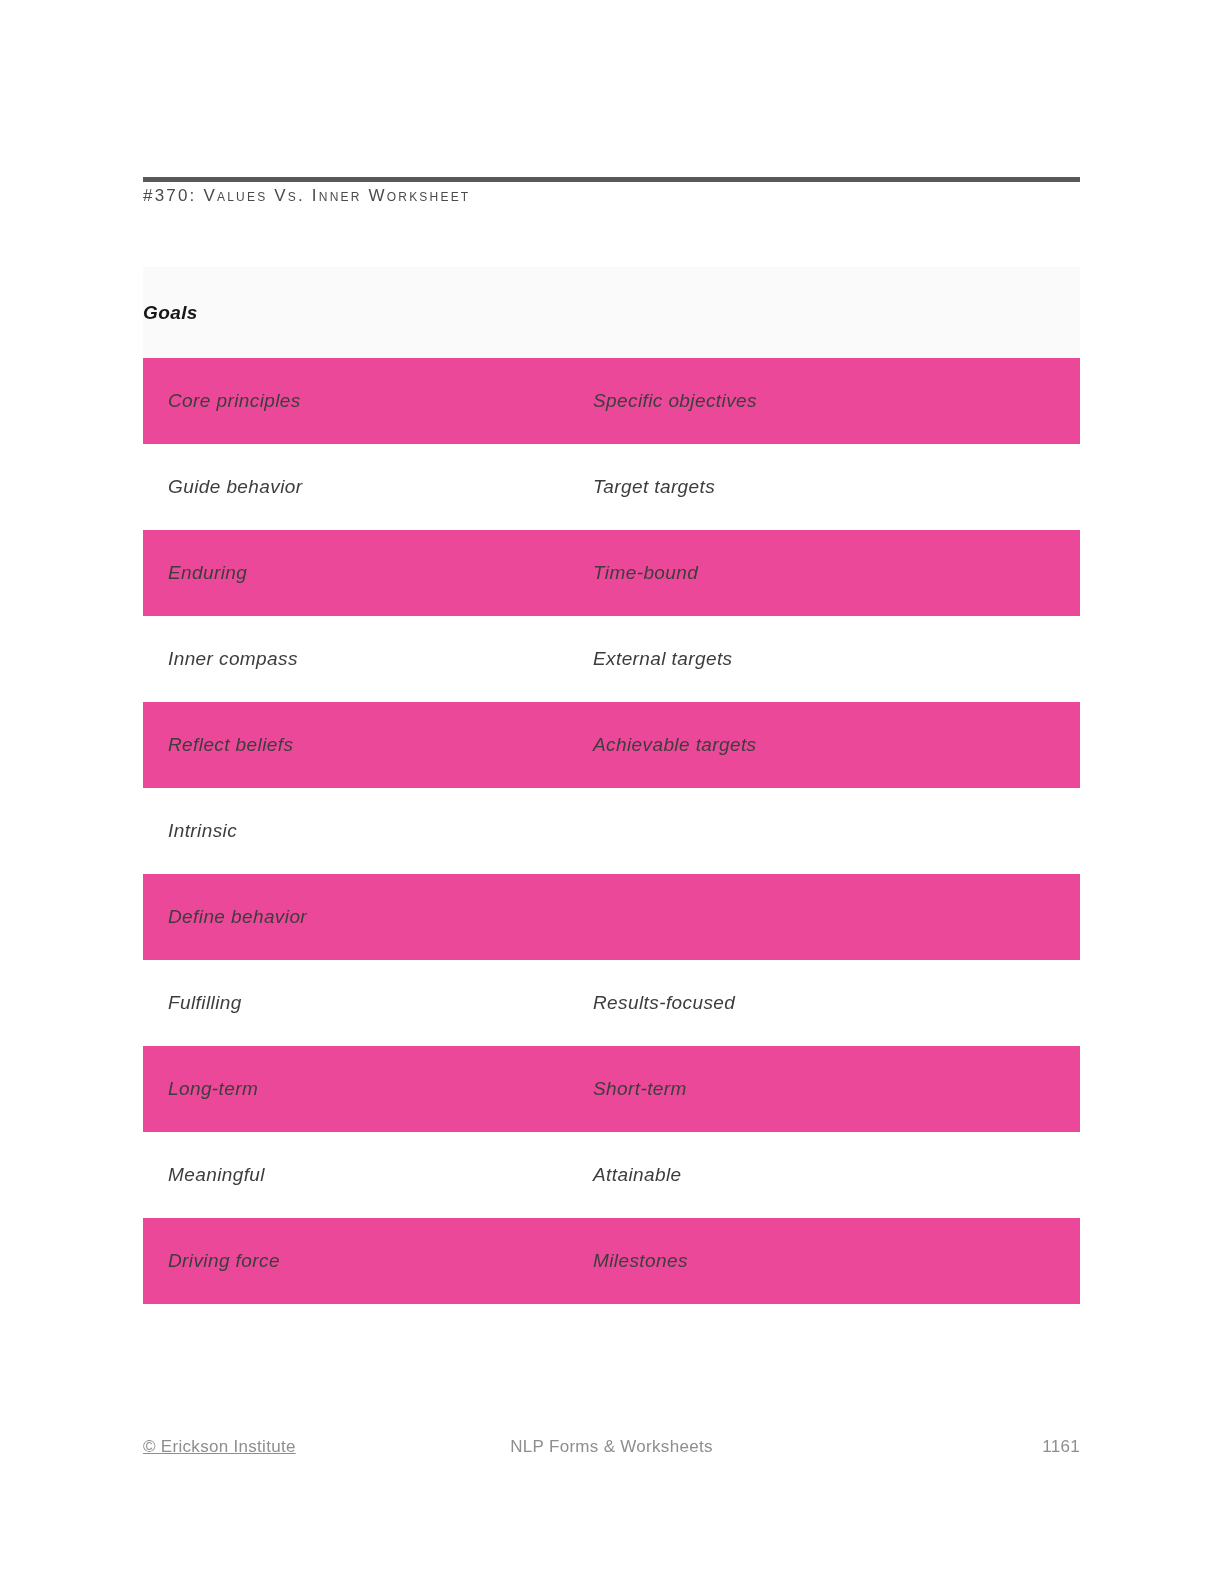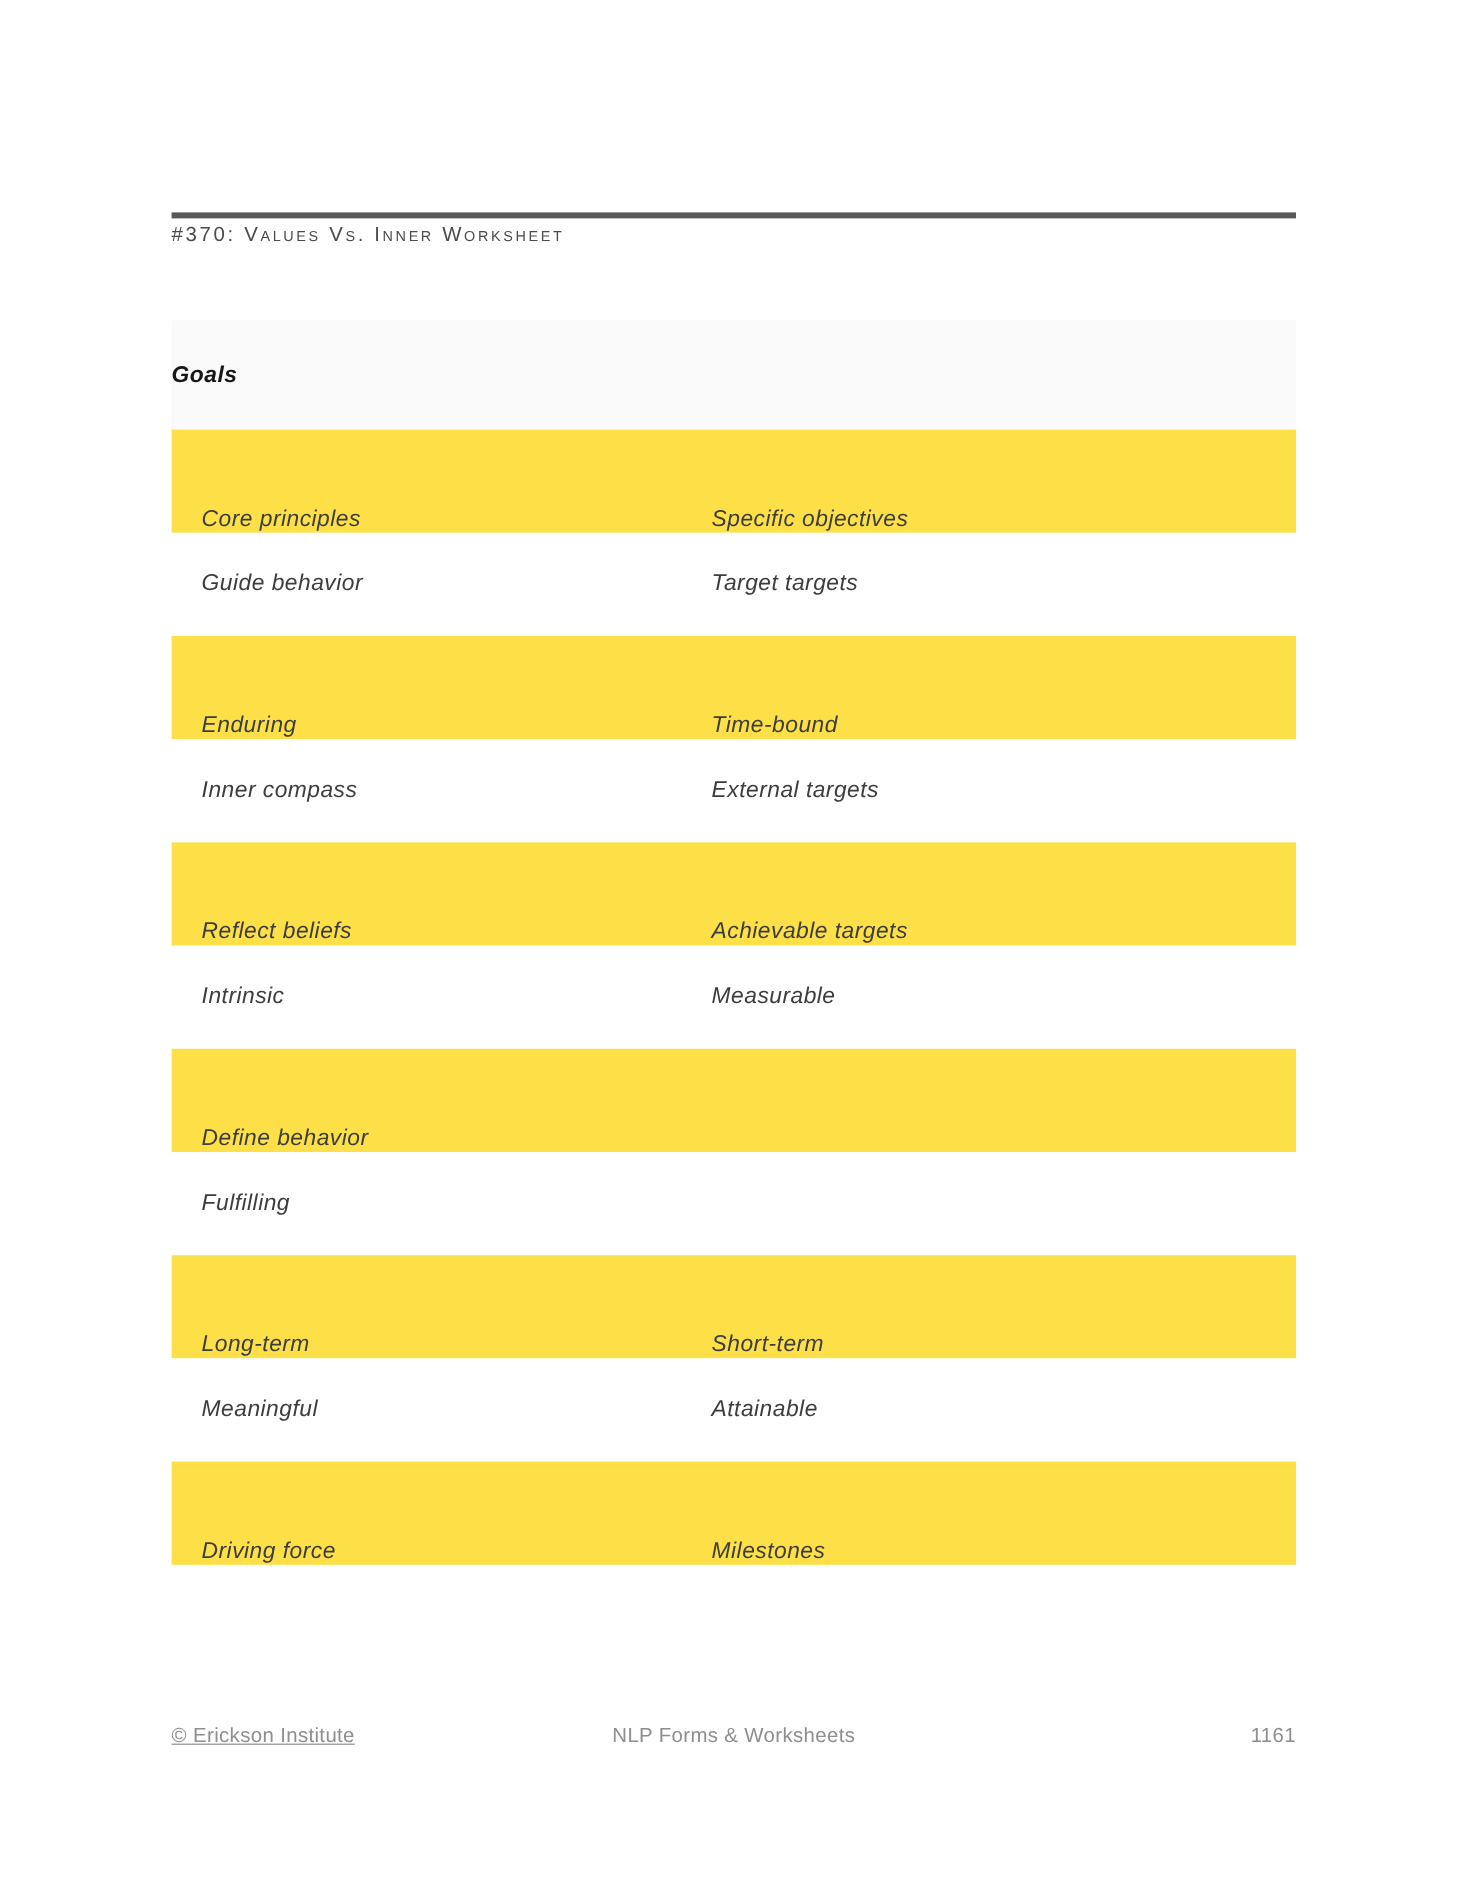--- a/index.html
+++ b/index.html
@@ -35,22 +35,21 @@
     display: flex;
     align-items: center;
     height: 86px;
     background: #ffffff;
   }
   .trow.header {
     height: 91px;
     background: #fafafa;
   }
   .trow.alt {
-    background: #fde047;
-    align-items: flex-end;
+    background: #ec4899;
   }
   .cell {
     font-style: italic;
     font-size: 19px;
     color: #3d3d3d;
     letter-spacing: 0.4px;
   }
   .cell.c1 {
     width: 450px;
     padding-left: 25px;
@@ -101,27 +100,27 @@
   <div class="trow">
     <div class="cell c1">Inner compass</div>
     <div class="cell c2">External targets</div>
   </div>
   <div class="trow alt">
     <div class="cell c1">Reflect beliefs</div>
     <div class="cell c2">Achievable targets</div>
   </div>
   <div class="trow">
     <div class="cell c1">Intrinsic</div>
-    <div class="cell c2">Measurable</div>
   </div>
   <div class="trow alt">
     <div class="cell c1">Define behavior</div>
   </div>
   <div class="trow">
     <div class="cell c1">Fulfilling</div>
+    <div class="cell c2">Results-focused</div>
   </div>
   <div class="trow alt">
     <div class="cell c1">Long-term</div>
     <div class="cell c2">Short-term</div>
   </div>
   <div class="trow">
     <div class="cell c1">Meaningful</div>
     <div class="cell c2">Attainable</div>
   </div>
   <div class="trow alt">

